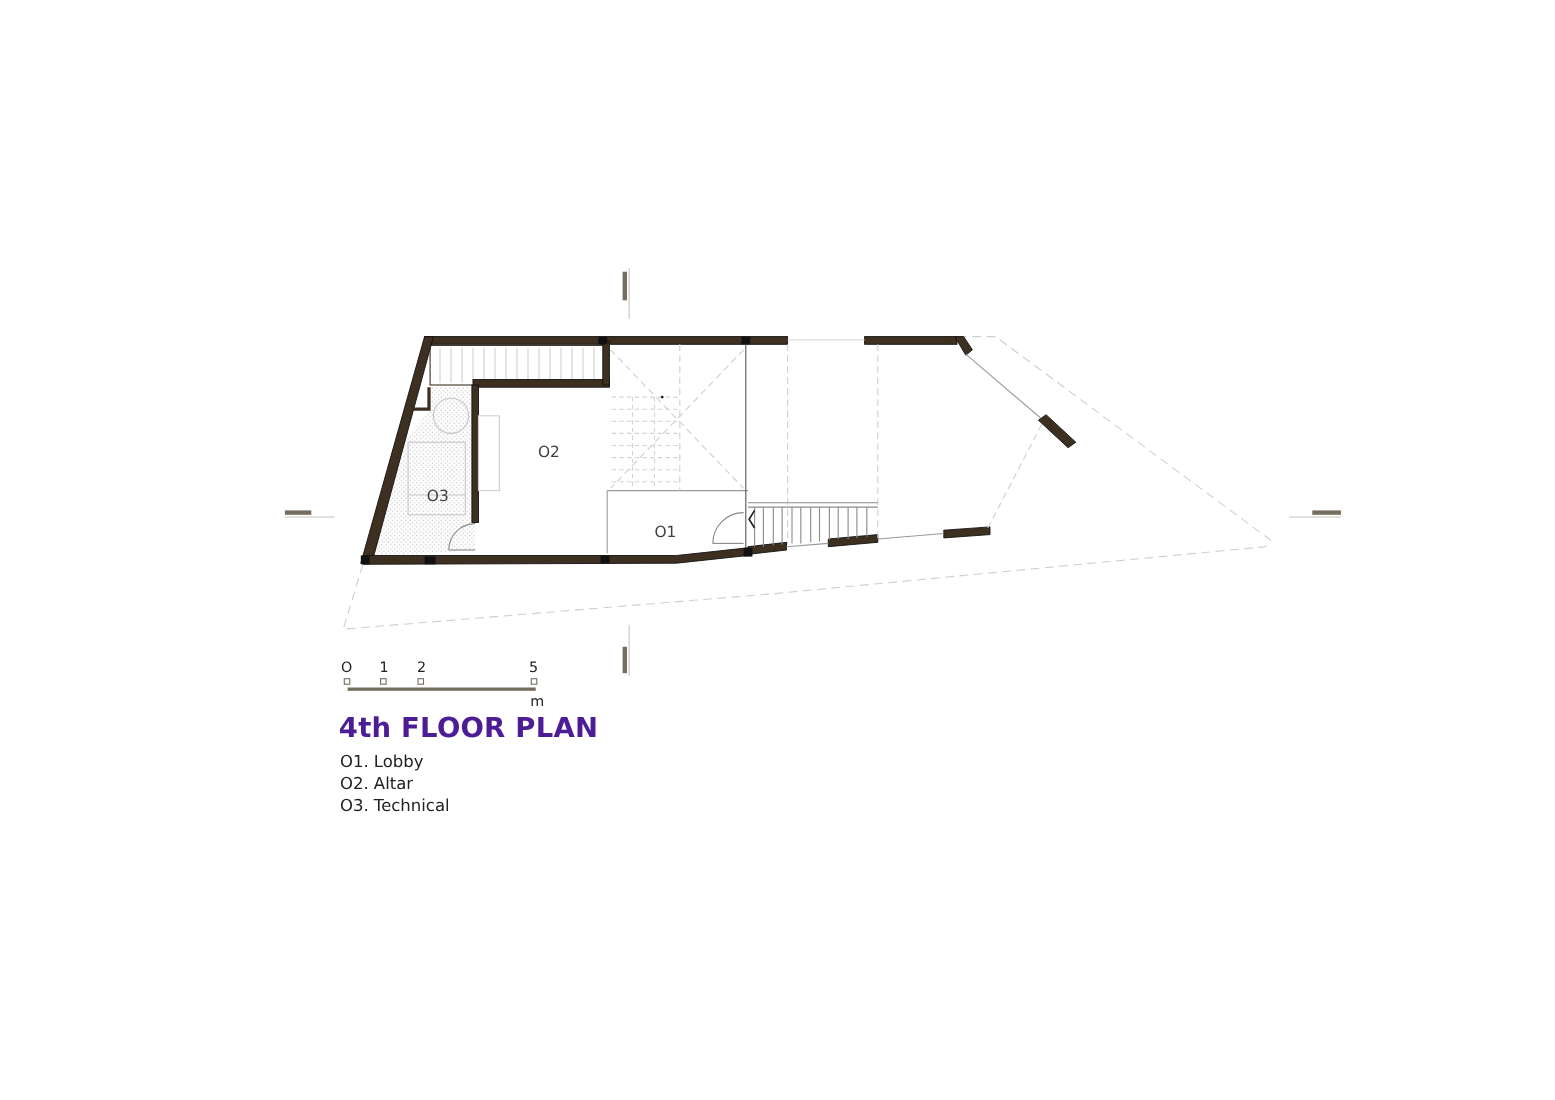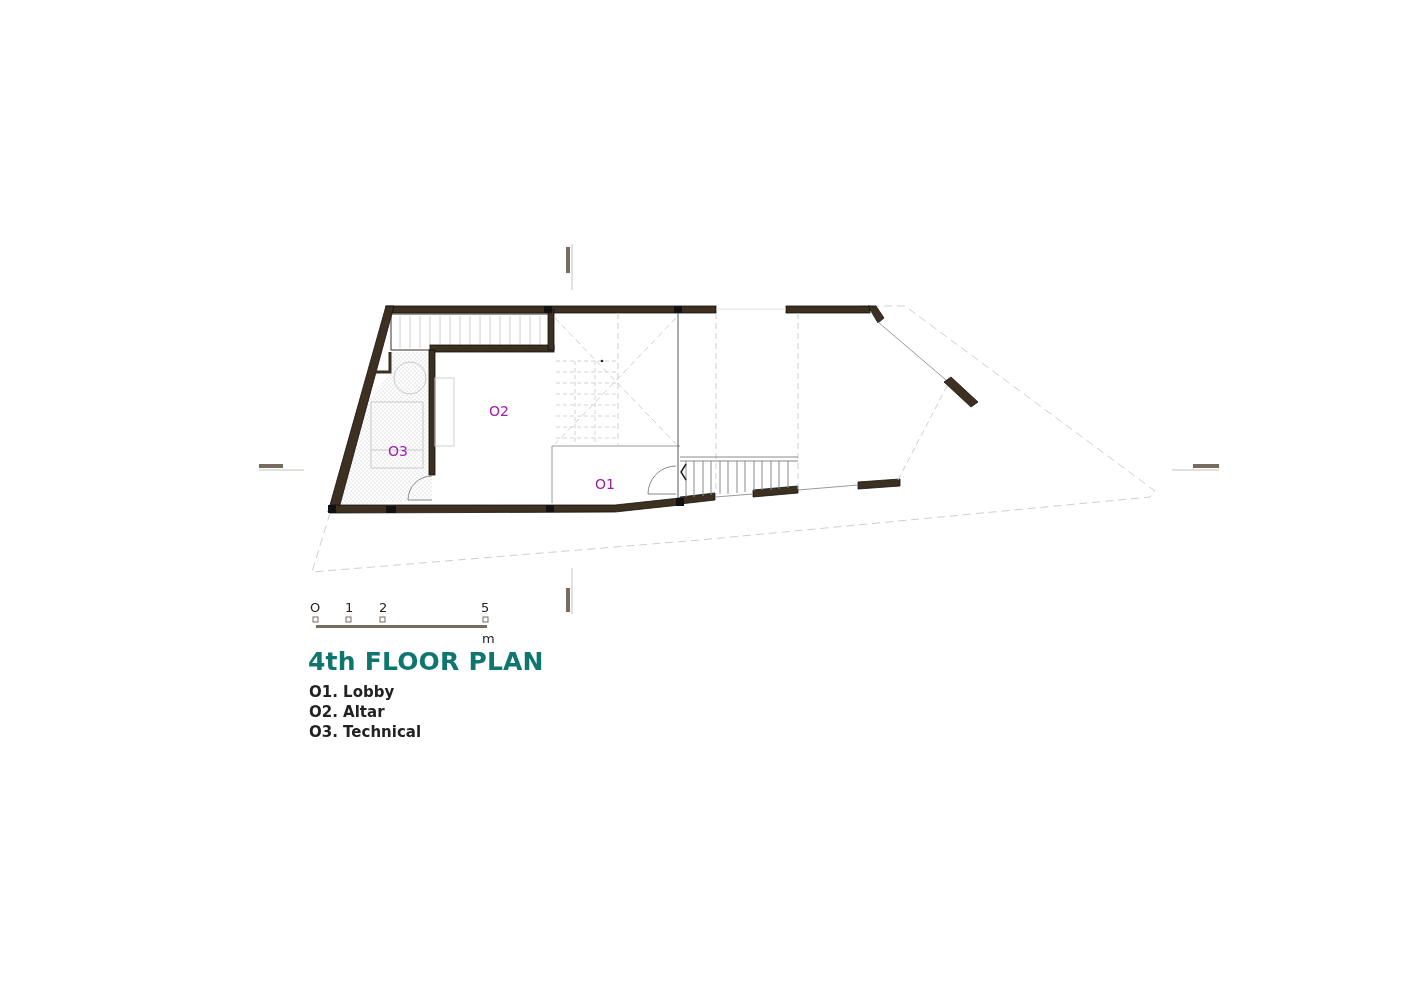--- a/index.html
+++ b/index.html
@@ -1,22 +1,22 @@
 <!DOCTYPE html>
 <html><head>
   <meta charset="utf-8">
   <style>
     html, body { margin: 0; padding: 0; background: #ffffff; }
     body { width: 1414px; height: 1000px; position: relative; overflow: hidden; font-family: "DejaVu Sans", sans-serif; }
     #plan-svg { position: absolute; left: 0; top: 0; }
     .scale-label { position: absolute; font-family: "DejaVu Sans", sans-serif; font-size: 13px; color: #222; line-height: 1; }
-    .title { position: absolute; left: 308px; top: 647px; font-family: "DejaVu Sans", sans-serif; font-weight: bold; font-size: 25px; color: #0f766e; letter-spacing: 0.2px; white-space: nowrap; }
+    .title { position: absolute; left: 308px; top: 647px; font-family: "DejaVu Sans", sans-serif; font-weight: bold; font-size: 25px; color: #4c1d95; letter-spacing: 0.2px; white-space: nowrap; }
     .legend { position: absolute; left: 309px; top: 682px; font-family: "DejaVu Sans", sans-serif; font-size: 15px; color: #222; line-height: 20px; }
-    .legend div { white-space: nowrap; font-weight: bold; }
-    .room-label { position: absolute; font-family: "DejaVu Sans", sans-serif; font-size: 14px; color: #a21caf; line-height: 1; }
+    .legend div { white-space: nowrap; }
+    .room-label { position: absolute; font-family: "DejaVu Sans", sans-serif; font-size: 14px; color: #404040; line-height: 1; }
   </style>
 </head>
 <body>
 
 <svg id="plan-svg" width="1414" height="1000" viewBox="0 0 1414 1000" xmlns="http://www.w3.org/2000/svg">
   <defs>
     <pattern id="dots" width="4" height="4" patternUnits="userSpaceOnUse">
       <rect width="4" height="4" fill="#ffffff"></rect>
       <circle cx="1" cy="1" r="0.6" fill="#bdbdbd"></circle>
       <circle cx="3" cy="3" r="0.6" fill="#bdbdbd"></circle>

